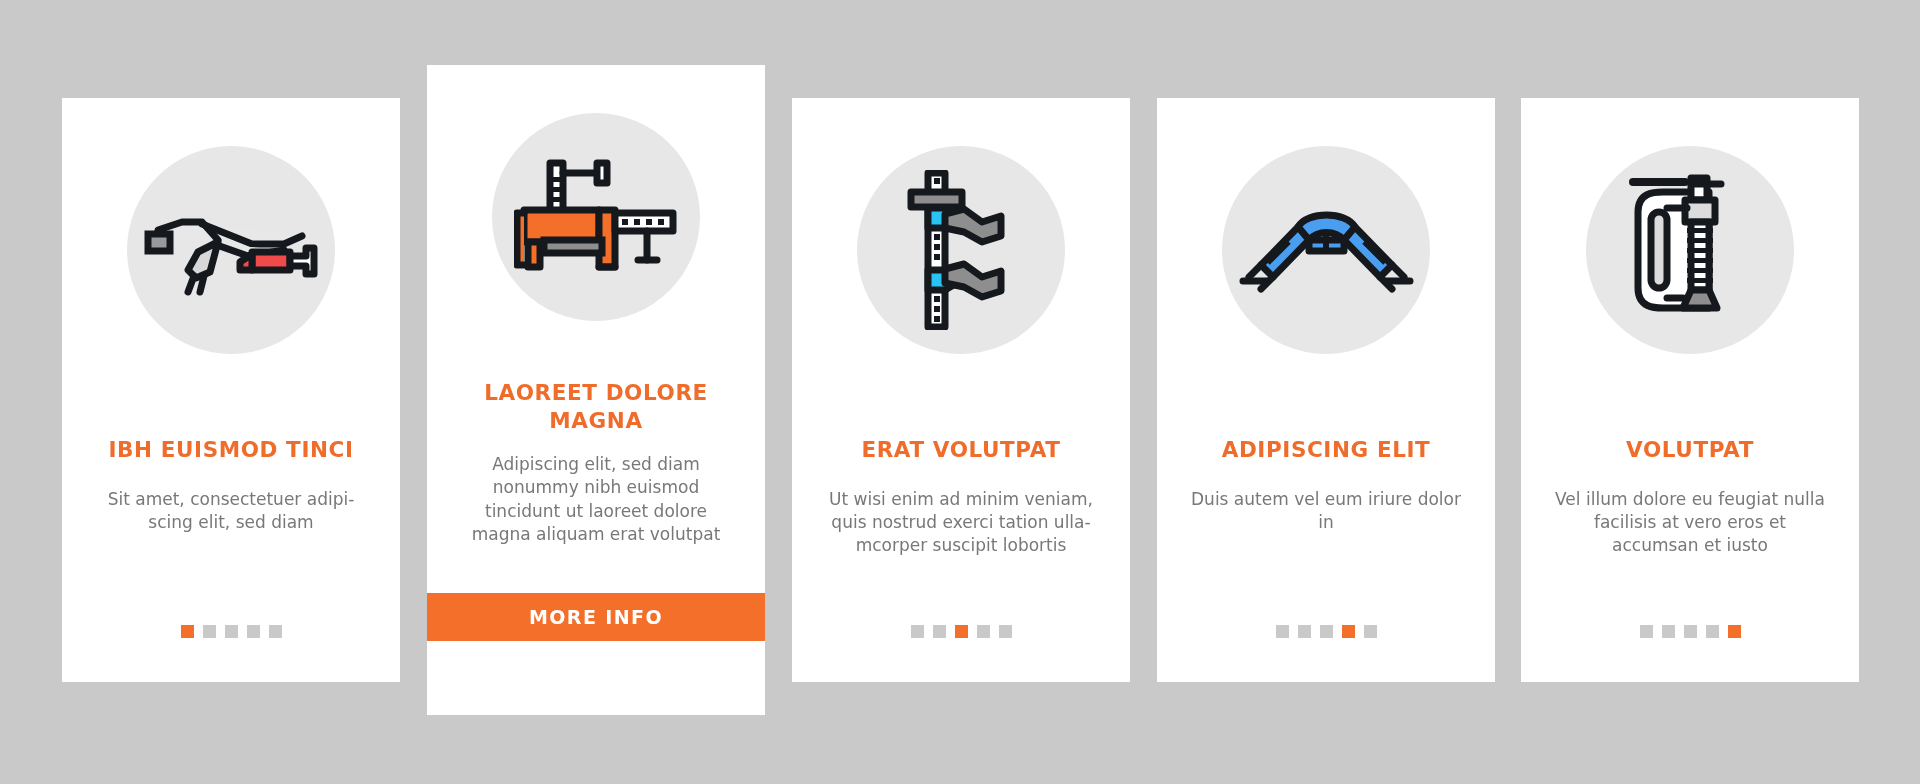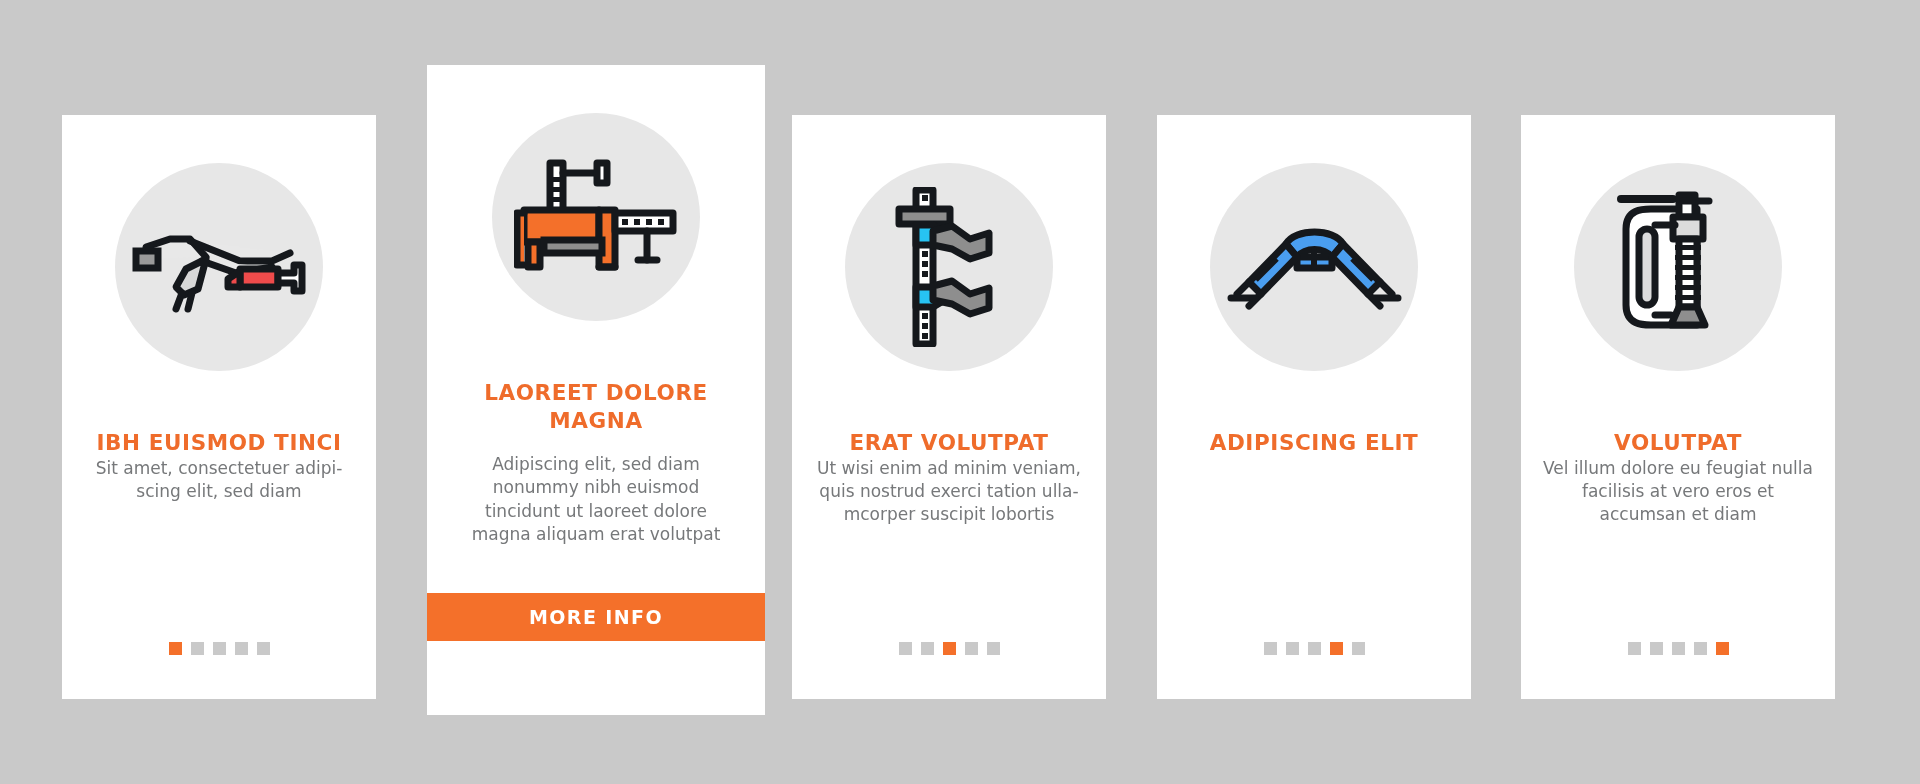--- a/index.html
+++ b/index.html
@@ -16,23 +16,24 @@
   }
   .card {
     position: absolute;
     background: #ffffff;
     display: flex;
     flex-direction: column;
     align-items: center;
   }
   
   .card.regular {
-    top: 115px;
-    width: 314px;
+    top: 98px;
+    width: 338px;
     height: 584px;
+    gap: 24px;
   }
   .card.featured {
     top: 65px;
     width: 338px;
     height: 650px;
   }
   .c1 { left: 62px; }
   .c2 { left: 427px; }
   .c3 { left: 792px; }
   .c4 { left: 1157px; align-items: center; }
@@ -218,20 +219,21 @@
           <path d="M153,62 L165,74 M141,74 L153,86" stroke-width="7" fill="none"></path>
           <path d="M4,78 L28,78 M147,78 L171,78" stroke-width="7" fill="none"></path>
         </g>
         <g stroke="#15181c" stroke-width="5" fill="none">
           <path d="M50,39 L38,51 M41,48 L29,60"></path>
           <path d="M125,39 L137,51 M134,48 L146,60"></path>
         </g>
       </svg>
     </div>
     <div class="card-title">ADIPISCING ELIT</div>
+    <div class="card-body">Duis autem vel eum iriure dolor in</div>
     <div class="dots">
       <span class="dot"></span>
       <span class="dot"></span>
       <span class="dot"></span>
       <span class="dot active"></span>
       <span class="dot"></span>
     </div>
   </div>
 
   <div class="card regular c5">
@@ -253,21 +255,21 @@
           <rect x="62" y="58" width="26" height="5"></rect>
             <rect x="62" y="68" width="26" height="5"></rect>
           <rect x="62" y="78" width="26" height="5"></rect>
             <rect x="62" y="88" width="26" height="5"></rect>
           <rect x="62" y="98" width="26" height="5"></rect>
             <rect x="62" y="108" width="26" height="5"></rect>
         </g>
       </svg>
     </div>
     <div class="card-title">VOLUTPAT</div>
-    <div class="card-body">Vel illum dolore eu feugiat nulla facilisis at vero eros et accumsan et diam</div>
+    <div class="card-body">Vel illum dolore eu feugiat nulla facilisis at vero eros et accumsan et iusto</div>
     <div class="dots">
       <span class="dot"></span>
       <span class="dot"></span>
       <span class="dot"></span>
       <span class="dot"></span>
       <span class="dot active"></span>
     </div>
   </div>
 
 </div>

